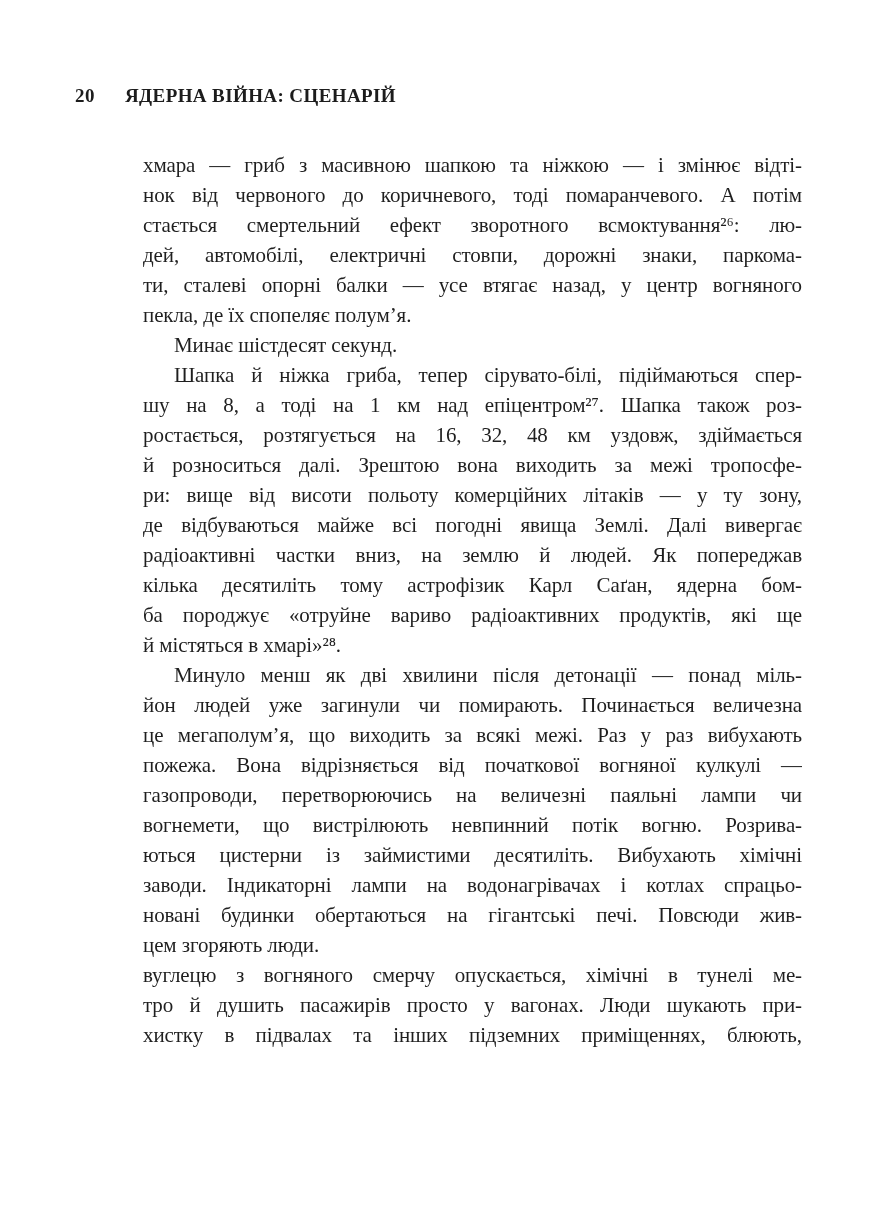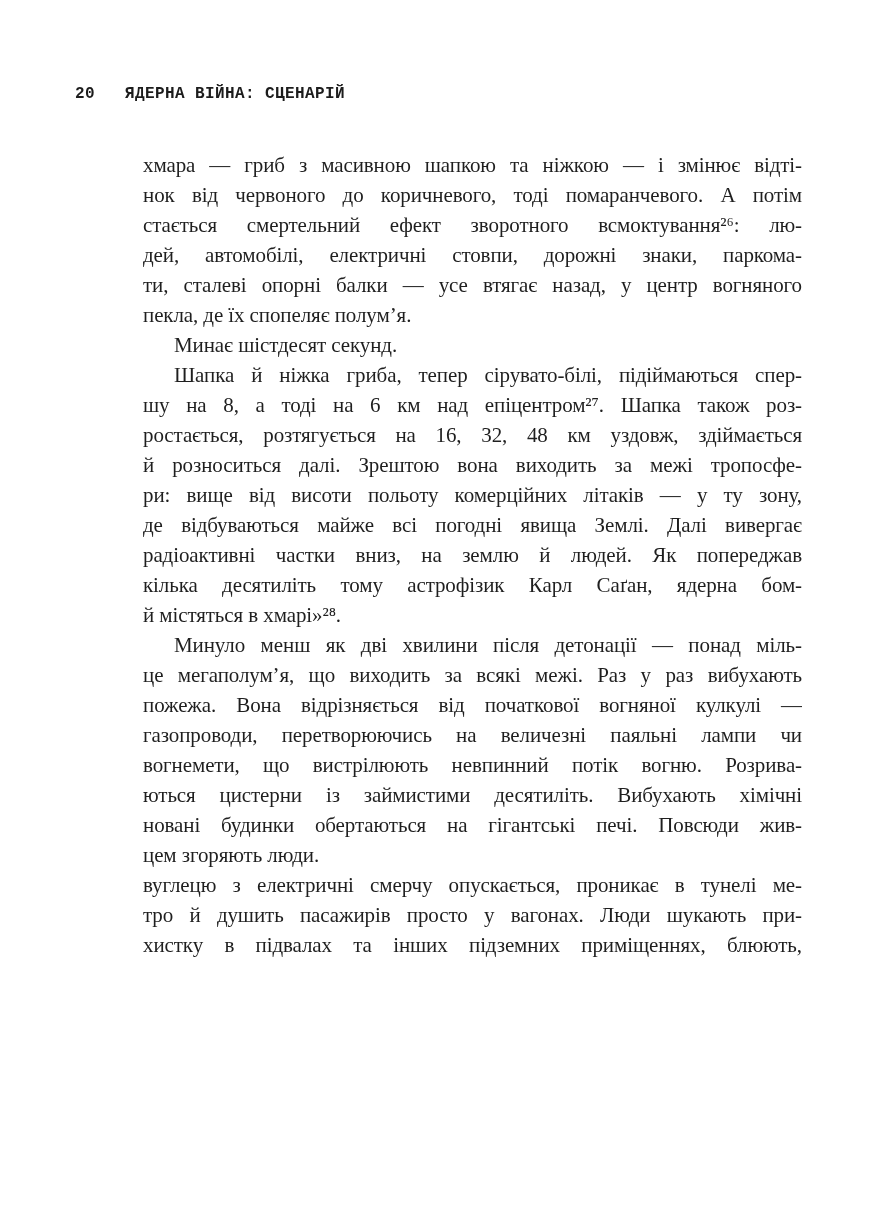--- a/index.html
+++ b/index.html
@@ -12,24 +12,24 @@
     overflow: hidden;
     font-family: "Liberation Serif", serif;
     color: #1f1f1f;
   }
   .header {
     position: absolute;
     top: 85px;
     left: 0;
     width: 875px;
     height: 24px;
-    font-family: Liberation Mono, monospace;
+    font-family: Liberation Serif, serif;
     font-stretch: condensed;
     font-weight: bold;
-    font-size: 16px;
+    font-size: 19px;
     letter-spacing: 0.4px;
     color: #1c1c1c;
   }
   .page-number { position: absolute; left: 75px; top: 0; }
   .running-title { position: absolute; left: 125px; top: 0; }
   .text-block {
     position: absolute;
     left: 143px;
     top: 150px;
     width: 659px;
@@ -57,33 +57,36 @@
 
   <div class="text-block">
       <div class="line">хмара — гриб з масивною шапкою та ніжкою — і змінює відті-</div>
       <div class="line">нок від червоного до коричневого, тоді помаранчевого. А потім</div>
       <div class="line">стається смертельний ефект зворотного всмоктування²⁶: лю-</div>
       <div class="line">дей, автомобілі, електричні стовпи, дорожні знаки, паркома-</div>
       <div class="line">ти, сталеві опорні балки — усе втягає назад, у центр вогняного</div>
       <div class="line endline">пекла, де їх спопеляє полум’я.</div>
       <div class="line indent endline">Минає шістдесят секунд.</div>
       <div class="line indent">Шапка й ніжка гриба, тепер сірувато-білі, підіймаються спер-</div>
-      <div class="line">шу на 8, а тоді на 6 км над епіцентром²⁷. Шапка також роз-</div>
+      <div class="line">шу на 8, а тоді на 1 км над епіцентром²⁷. Шапка також роз-</div>
       <div class="line">ростається, розтягується на 16, 32, 48 км уздовж, здіймається</div>
       <div class="line">й розноситься далі. Зрештою вона виходить за межі тропосфе-</div>
       <div class="line">ри: вище від висоти польоту комерційних літаків — у ту зону,</div>
       <div class="line">де відбуваються майже всі погодні явища Землі. Далі вивергає</div>
       <div class="line">радіоактивні частки вниз, на землю й людей. Як попереджав</div>
       <div class="line">кілька десятиліть тому астрофізик Карл Саґан, ядерна бом-</div>
+      <div class="line">ба породжує «отруйне вариво радіоактивних продуктів, які ще</div>
       <div class="line endline">й містяться в хмарі»²⁸.</div>
       <div class="line indent">Минуло менш як дві хвилини після детонації — понад міль-</div>
+      <div class="line">йон людей уже загинули чи помирають. Починається величезна</div>
       <div class="line">це мегаполум’я, що виходить за всякі межі. Раз у раз вибухають</div>
       <div class="line">пожежа. Вона відрізняється від початкової вогняної кулкулі —</div>
       <div class="line">газопроводи, перетворюючись на величезні паяльні лампи чи</div>
       <div class="line">вогнемети, що вистрілюють невпинний потік вогню. Розрива-</div>
       <div class="line">ються цистерни із займистими десятиліть. Вибухають хімічні</div>
+      <div class="line">заводи. Індикаторні лампи на водонагрівачах і котлах спрацьо-</div>
       <div class="line">новані будинки обертаються на гігантські печі. Повсюди жив-</div>
       <div class="line endline">цем згоряють люди.</div>
-      <div class="line">вуглецю з електричні смерчу опускається, проникає в тунелі ме-</div>
+      <div class="line">вуглецю з вогняного смерчу опускається, хімічні в тунелі ме-</div>
       <div class="line">тро й душить пасажирів просто у вагонах. Люди шукають при-</div>
       <div class="line">хистку в підвалах та інших підземних приміщеннях, блюють,</div>
     </div>
 </div>
 
 </body></html>

